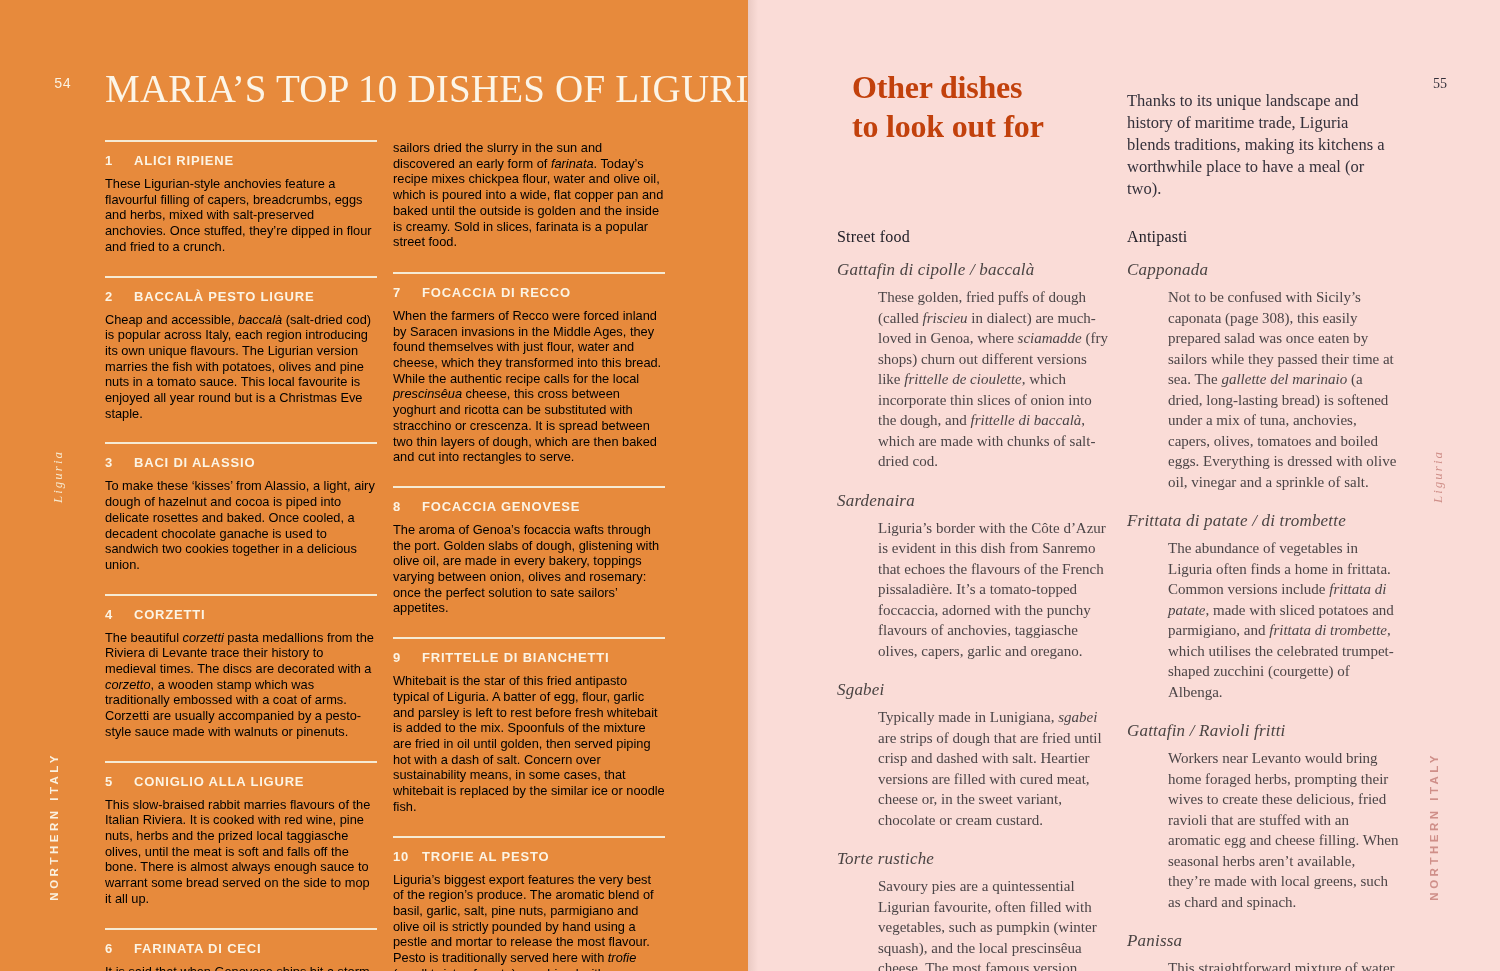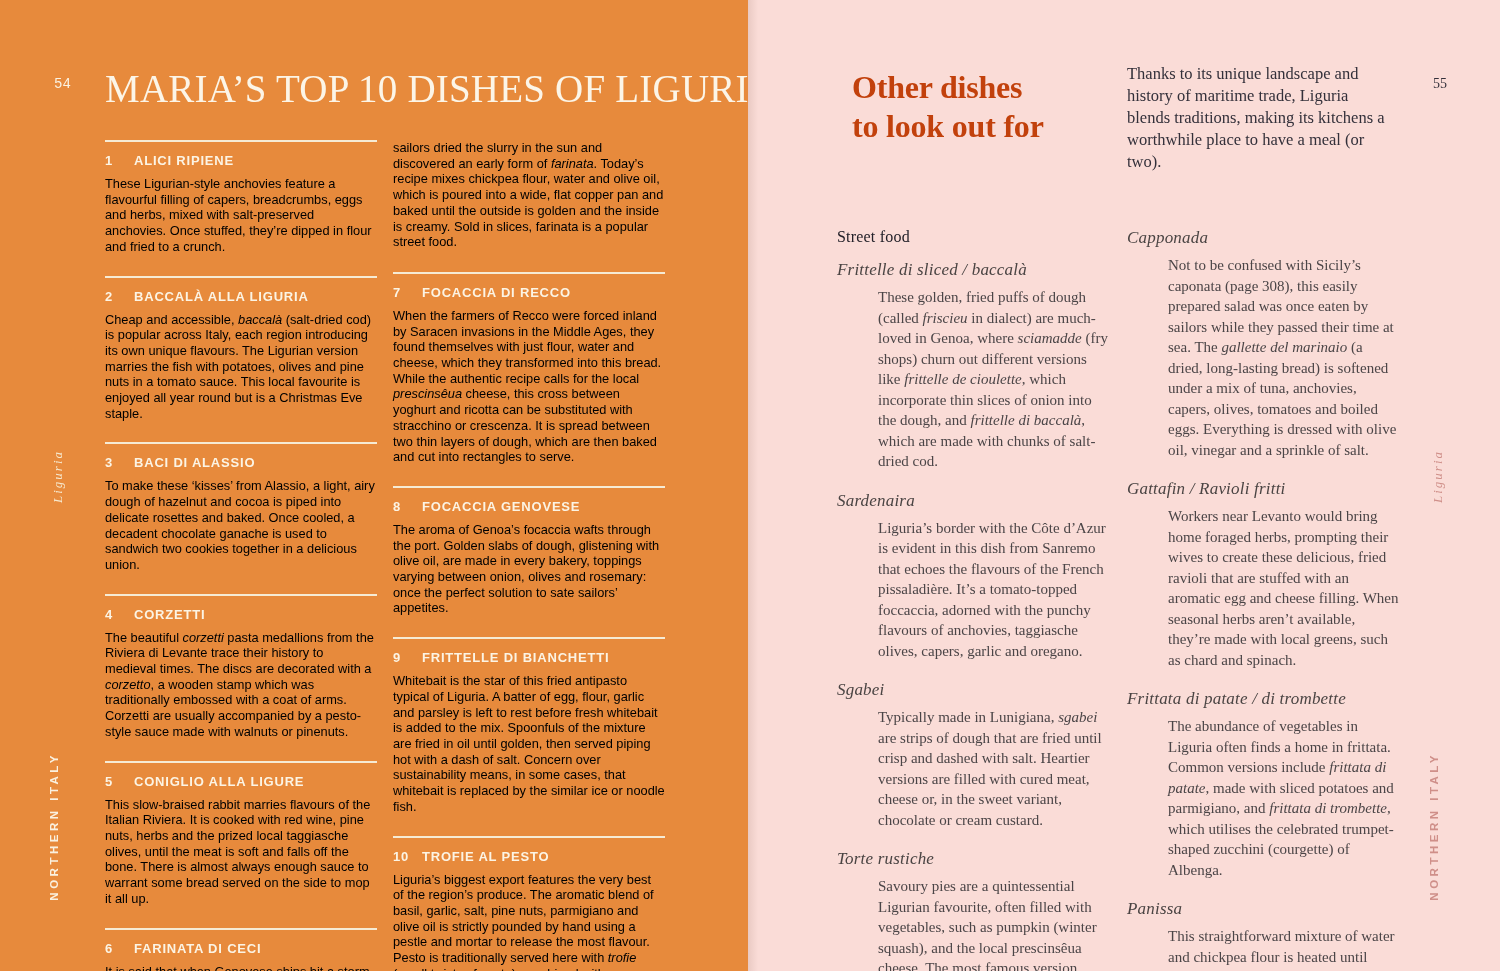--- a/index.html
+++ b/index.html
@@ -60,21 +60,21 @@
     position:absolute; left:0; top:0; width:10px; height:100%;
     background:linear-gradient(to right, rgba(90,40,20,0.10), rgba(90,40,20,0));
     pointer-events:none;
   }
   .pr-title {
     position:absolute; left:104px; top:68px; width:300px;
     font-size:32px; line-height:39px; font-weight:600;
     letter-spacing:-0.2px; color:#c2410c;
   }
   .pr-intro {
-    position:absolute; left:379px; top:63px; width:268px;
+    position:absolute; left:379px; top:90px; width:268px;
     font-size:16.5px; line-height:22px; color:#33303A;
   }
   .pr-pagenum {
     position:absolute; left:685px; top:76px; font-size:14px; color:#33303A;text-align:right;
   }
   .pr-col { position:absolute; top:228px; width:272px; }
   .pr-col1 { left:89px; }
   .pr-col2 { left:379px; }
   .sec-heading {
     font-size:16px; font-weight:500; color:#232129; margin-bottom:14px;
@@ -109,21 +109,21 @@
       <h3 class="dish-head">
           <span class="dish-num">1</span>
           <span>ALICI RIPIENE</span>
         </h3>
       <p class="dish-body"><span>These Ligurian-style anchovies feature a flavourful filling of capers, breadcrumbs, eggs and herbs, mixed with salt-preserved anchovies. Once stuffed, they’re dipped in flour and fried to a crunch.</span></p>
     </section>
     <section class="dish">
       <div class="rule"></div>
       <h3 class="dish-head">
           <span class="dish-num">2</span>
-          <span>BACCALÀ ALLA LIGURIA</span>
+          <span>BACCALÀ PESTO LIGURE</span>
         </h3>
       <p class="dish-body"><span>Cheap and accessible, </span><span class="em">baccalà</span><span> (salt-dried cod) is popular across Italy, each region introducing its own unique flavours. The Ligurian version marries the fish with potatoes, olives and pine nuts in a tomato sauce. This local favourite is enjoyed all year round but is a Christmas Eve staple.</span></p>
     </section>
     <section class="dish">
       <div class="rule"></div>
       <h3 class="dish-head">
           <span class="dish-num">3</span>
           <span>BACI DI ALASSIO</span>
         </h3>
       <p class="dish-body"><span>To make these ‘kisses’ from Alassio, a light, airy dough of hazelnut and cocoa is piped into delicate rosettes and baked. Once cooled, a decadent chocolate ganache is used to sandwich two cookies together in a delicious union.</span></p>
@@ -197,49 +197,50 @@
 <div class="page-right">
   <div class="spine"></div>
 
   <h1 class="pr-title"><span>Other dishes</span><br><span>to look out for</span></h1>
   <p class="pr-intro">Thanks to its unique landscape and history of maritime trade, Liguria blends traditions, making its kitchens a worthwhile place to have a meal (or two).</p>
   <div class="pr-pagenum">55</div>
 
   <div class="pr-col pr-col1">
     <h2 class="sec-heading">Street food</h2>
     <section class="entry">
-      <h3 class="entry-name">Frittelle di sliced / baccalà</h3>
+      <h3 class="entry-name">Gattafin di cipolle / baccalà</h3>
       <p class="entry-body"><span>These golden, fried puffs of dough (called </span><span class="em">friscieu</span><span> in dialect) are much-loved in Genoa, where </span><span class="em">sciamadde</span><span> (fry shops) churn out different versions like </span><span class="em">frittelle de cioulette</span><span>, which incorporate thin slices of onion into the dough, and </span><span class="em">frittelle di baccalà</span><span>, which are made with chunks of salt-dried cod.</span></p>
     </section>
     <section class="entry">
       <h3 class="entry-name">Sardenaira</h3>
       <p class="entry-body"><span>Liguria’s border with the Côte d’Azur is evident in this dish from Sanremo that echoes the flavours of the French pissaladière. It’s a tomato-topped foccaccia, adorned with the punchy flavours of anchovies, taggiasche olives, capers, garlic and oregano.</span></p>
     </section>
     <section class="entry">
       <h3 class="entry-name">Sgabei</h3>
       <p class="entry-body"><span>Typically made in Lunigiana, </span><span class="em">sgabei</span><span> are strips of dough that are fried until crisp and dashed with salt. Heartier versions are filled with cured meat, cheese or, in the sweet variant, chocolate or cream custard.</span></p>
     </section>
     <section class="entry">
       <h3 class="entry-name">Torte rustiche</h3>
       <p class="entry-body"><span>Savoury pies are a quintessential Ligurian favourite, often filled with vegetables, such as pumpkin (winter squash), and the local prescinsêua cheese. The most famous version, </span><span class="em">torta pasqualina</span><span>, is enjoyed at Easter. It has a puff pastry crust, traditionally made of 33 layers – one for each year of Jesus’ life – and a creamy filling of ricotta, whole boiled eggs and spinach or chard.</span></p>
     </section>
   </div>
 
   <div class="pr-col pr-col2">
+    <h2 class="sec-heading">Antipasti</h2>
     <section class="entry">
       <h3 class="entry-name">Capponada</h3>
       <p class="entry-body"><span>Not to be confused with Sicily’s caponata (page 308), this easily prepared salad was once eaten by sailors while they passed their time at sea. The </span><span class="em">gallette del marinaio</span><span> (a dried, long-lasting bread) is softened under a mix of tuna, anchovies, capers, olives, tomatoes and boiled eggs. Everything is dressed with olive oil, vinegar and a sprinkle of salt.</span></p>
     </section>
     <section class="entry">
+      <h3 class="entry-name">Frittata di patate / di trombette</h3>
+      <p class="entry-body"><span>The abundance of vegetables in Liguria often finds a home in frittata. Common versions include </span><span class="em">frittata di patate</span><span>, made with sliced potatoes and parmigiano, and </span><span class="em">frittata di trombette</span><span>, which utilises the celebrated trumpet-shaped zucchini (courgette) of Albenga.</span></p>
+    </section>
+    <section class="entry">
       <h3 class="entry-name">Gattafin / Ravioli fritti</h3>
       <p class="entry-body"><span>Workers near Levanto would bring home foraged herbs, prompting their wives to create these delicious, fried ravioli that are stuffed with an aromatic egg and cheese filling. When seasonal herbs aren’t available, they’re made with local greens, such as chard and spinach.</span></p>
-    </section>
-    <section class="entry">
-      <h3 class="entry-name">Frittata di patate / di trombette</h3>
-      <p class="entry-body"><span>The abundance of vegetables in Liguria often finds a home in frittata. Common versions include </span><span class="em">frittata di patate</span><span>, made with sliced potatoes and parmigiano, and </span><span class="em">frittata di trombette</span><span>, which utilises the celebrated trumpet-shaped zucchini (courgette) of Albenga.</span></p>
     </section>
     <section class="entry">
       <h3 class="entry-name">Panissa</h3>
       <p class="entry-body"><span>This straightforward mixture of water and chickpea flour is heated until thickened and served immediately with a crack of black pepper, a drizzle of olive oil and a squeeze of lemon. Alternatively, panissa can be left to cool, then cut into sticks that are deep-fried.</span></p>
     </section>
   </div>
 
   <div class="v-text pr-edge-region">Liguria</div>
   <div class="v-text pr-edge-section">NORTHERN ITALY</div>
 </div>

